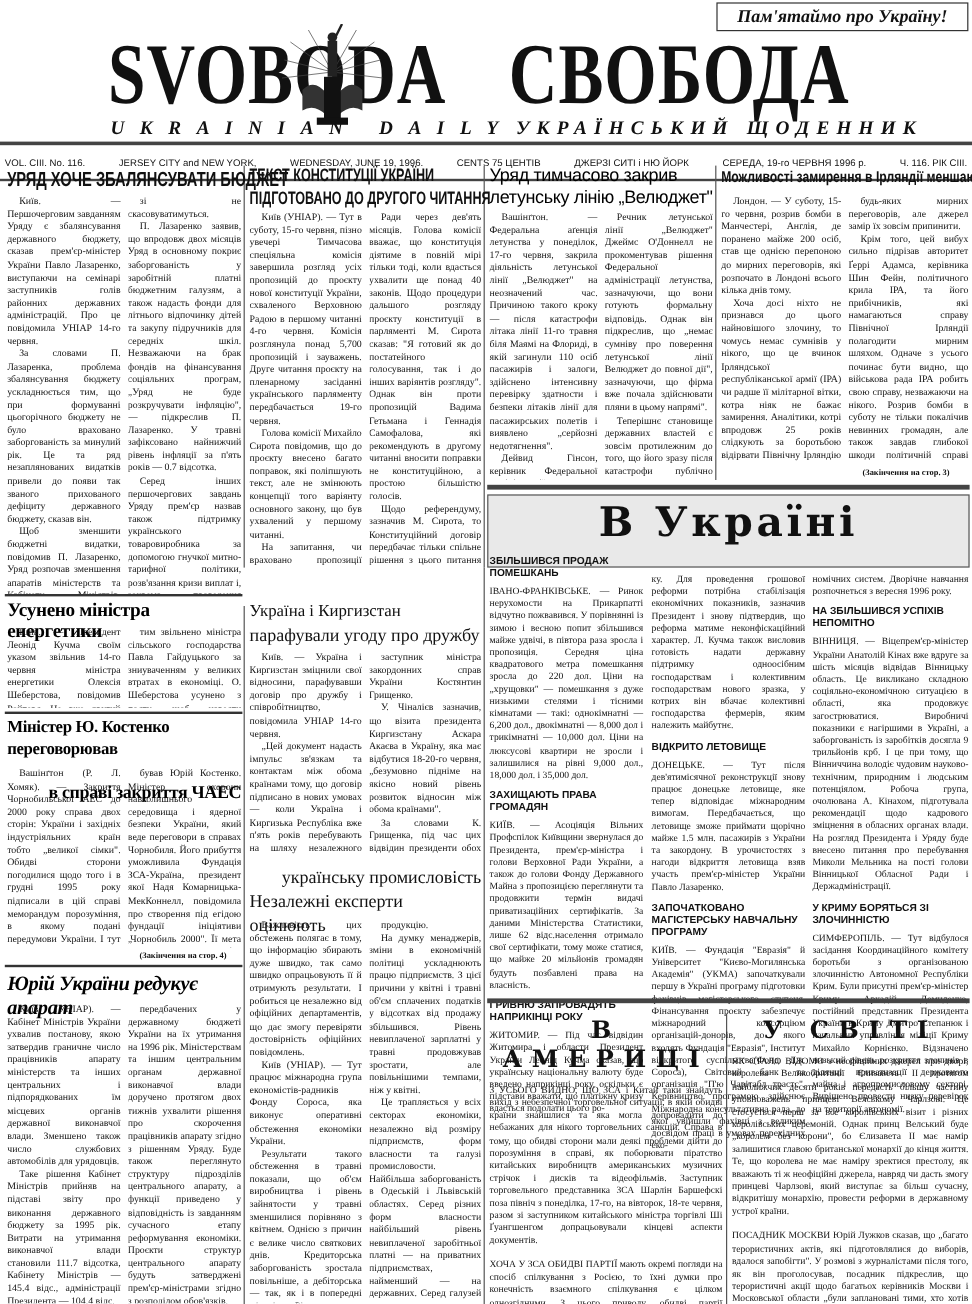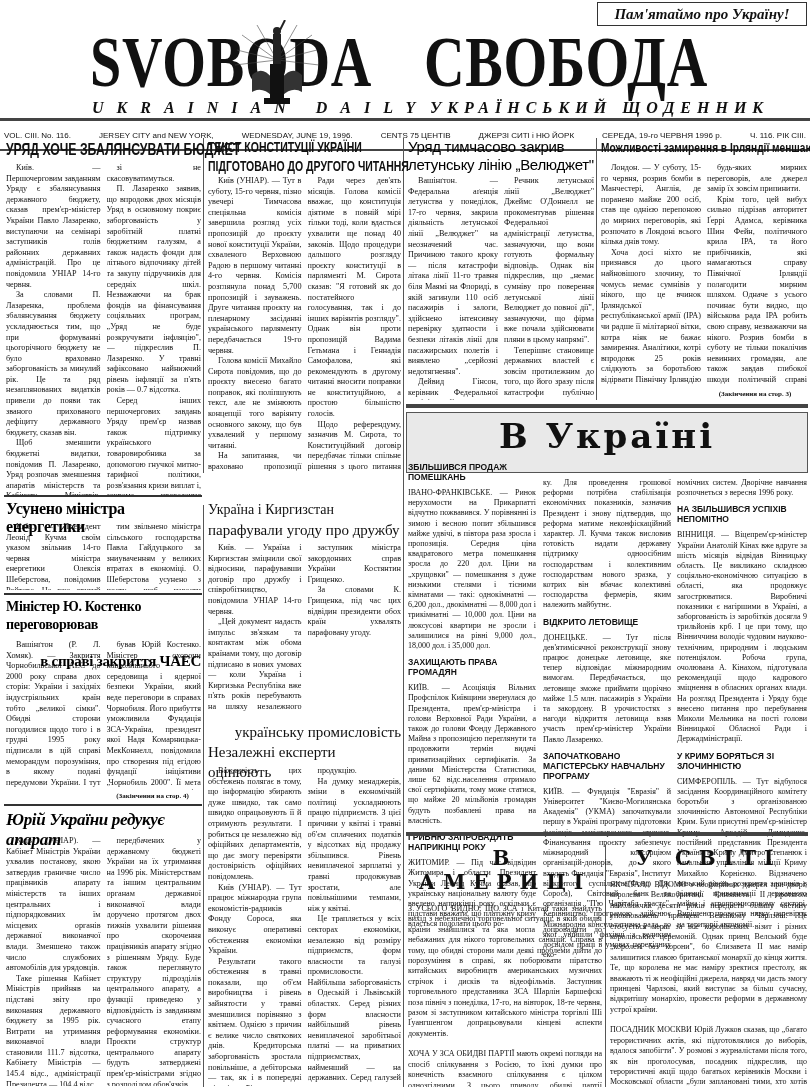--- a/index.html
+++ b/index.html
@@ -217,20 +217,21 @@
   <div style="font-family:'Liberation Serif',serif; font-size:14px; line-height:20px;">Україна і Киргизстан</div>
   <div style="font-family:'Liberation Serif',serif; font-size:15px; line-height:20px; text-align:left;">парафували угоду про дружбу</div>
 </div>
 <div class="body-cols" style="left:208px; top:543px; width:193px; height:170px;">
   <div class="col">
     <p>Київ. — Україна і Киргизстан зміцнили свої відносини, парафувавши договір про дружбу і співробітництво, повідомила УНІАР 14-го червня.</p>
     <p>„Цей документ надасть імпульс зв'язкам та контактам між обома країнами тому, що договір підписано в нових умовах — коли Україна і Киргизька Республіка вже п'ять років перебувають на шляху незалежного розвитку", — сказав амбасадор Киргизстану в Україні Улугбек Чіналієв, який поставив свій підпис під угодою. З української сторони договір підписав</p>
   </div>
   <div class="col">
     <p>заступник міністра закордонних справ України Костянтин Грищенко.</p>
+    <p>У. Чіналієв зазначив, що візита президента Киргизстану Аскара Акаєва в Україну, яка має відбутися 18-20-го червня, „безумовно підніме на якісно новий рівень розвиток відносин між обома країнами".</p>
     <p>За словами К. Грищенка, під час цих відвідин президенти обох країн ухвалять парафовану угоду.</p>
 
   </div>
 </div>
 
 <div class="abs" style="left:208px; top:722px; width:193px;">
   <div style="font-family:'Liberation Serif',serif; font-size:15px; line-height:20px; text-align:right;">українську промисловість</div>
   <div style="font-family:'Liberation Serif',serif; font-size:15px; line-height:20px;">Незалежні експерти оцінюють</div>
 </div>
 <div class="body-cols" style="left:208px; top:766px; width:193px; height:320px;">

